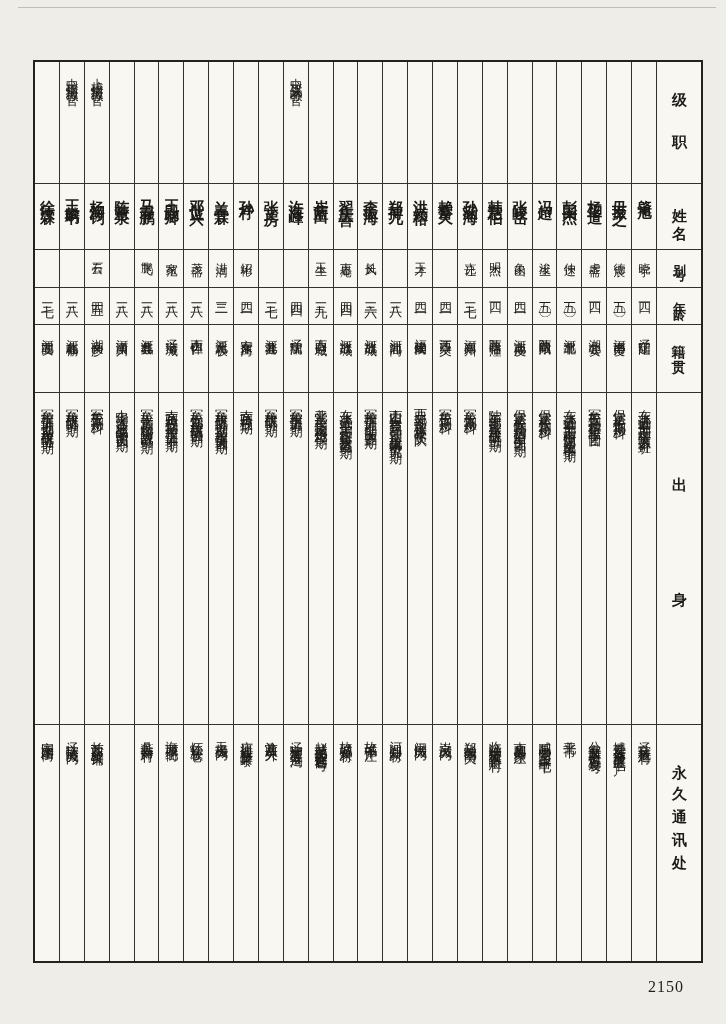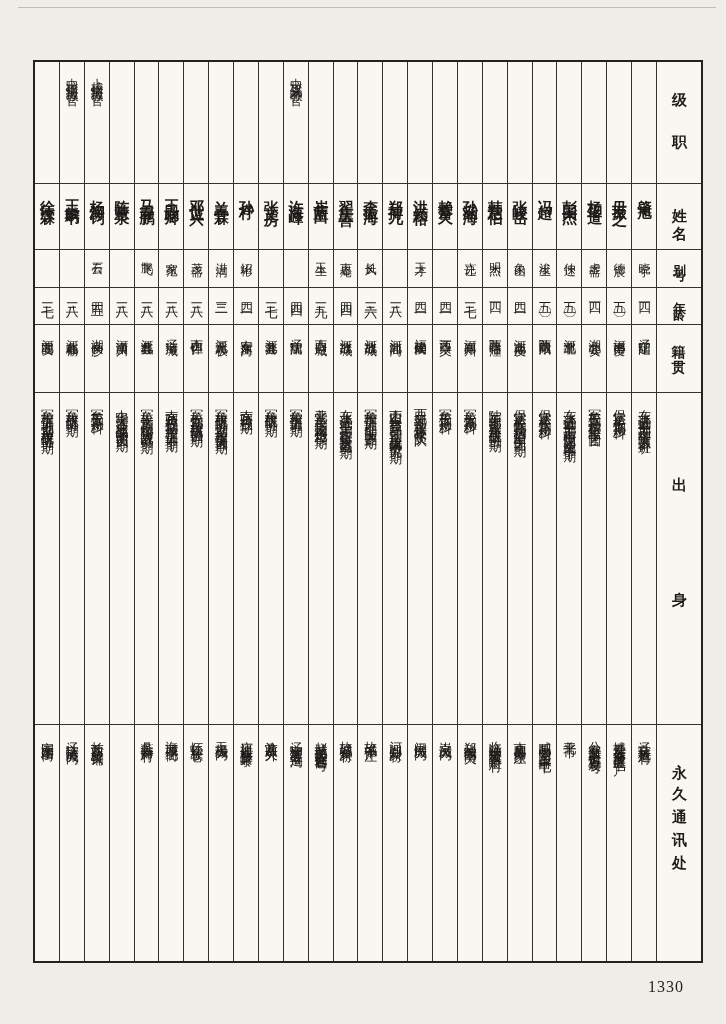--- a/index.html
+++ b/index.html
@@ -685,14 +685,14 @@
       </div>
       <div class="cell c-edu">
         <span class="h h-edu">出身</span>
       </div>
       <div class="cell c-addr">
         <span class="h h-addr">永久通讯处</span>
       </div>
     </div>
   </div>
 
-  <div class="page-number">1330</div>
+  <div class="page-number">2150</div>
 </div>
 
 </body></html>

